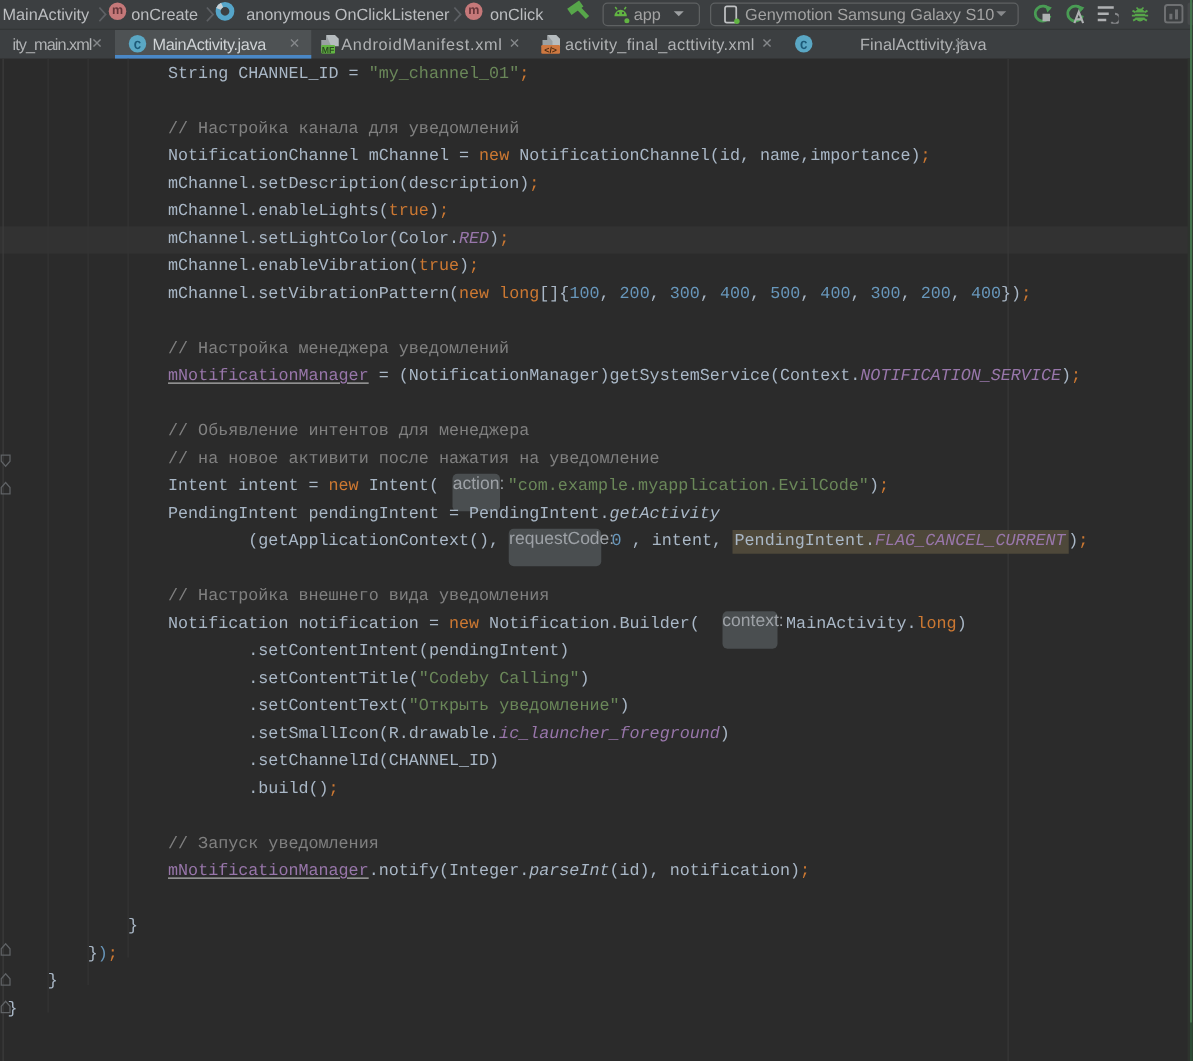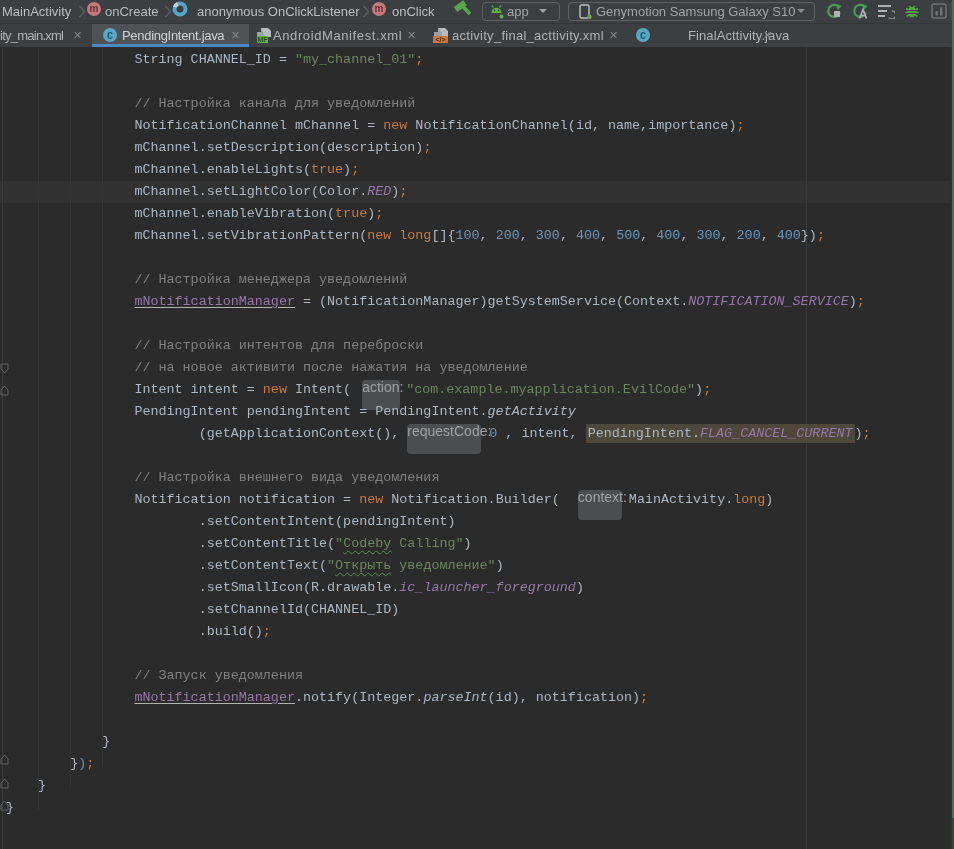--- a/index.html
+++ b/index.html
@@ -30,21 +30,21 @@
   .str{color:#6a8759;}
   .cm{color:#808080;}
   .num{color:#6897bb;}
   .fld{color:#9876aa;}
   .it{font-style:italic;}
   .sc{color:#cc7832;}
   .re{text-decoration:underline;text-decoration-color:#b3b3b3;text-underline-offset:2px;}
   .chip{display:inline-block;background:#4a4e50;color:#9da1a6;font-family:"Liberation Sans",sans-serif;
         font-size:14px;border-radius:4px;text-align:center;height:30px;line-height:15px;vertical-align:1px;}
   .hlbox{background:#4e483a;padding:2px 2px;}
-  .wav{text-decoration:underline;text-decoration-style:wavy;text-decoration-color:#509157;text-underline-offset:3px;text-decoration-thickness:1px;}
+  .wav{text-decoration-style:wavy;text-decoration-color:#509157;text-underline-offset:3px;text-decoration-thickness:1px;}
   .blu{color:#6896ba;}
 </style></head>
 <body>
 <div id="root">
 
   <div id="toolbar">
     <span class="bc" style="left:2px;">MainActivity</span>
     <svg style="position:absolute;left:78px;top:5px;" width="8" height="13">
         <path d="M1.5 1 L6.5 6.5 L1.5 12" fill="none" stroke="#5d6064" stroke-width="1.4"></path>
       </svg>
@@ -116,27 +116,27 @@
       <rect x="1" y="1" width="14" height="14" rx="2" fill="none" stroke="#6e7072" stroke-width="1.6"></rect>
       <rect x="4.5" y="8" width="2.4" height="4.5" fill="#6e7072"></rect>
       <rect x="9" y="4.5" width="2.4" height="8" fill="#6e7072"></rect>
     </svg>
     <div style="position:absolute;left:950px;top:2px;width:6px;height:18px;background:#47494b;border-radius:2px;"></div>
   </div>
 
   <div id="tabbar">
     <div id="seltab"></div>
     <div id="selunder"></div>
-    <span class="tab" style="left:0px;letter-spacing:-0.75px;">ity_main.xml</span>
+    <span class="tab" style="left:10px;letter-spacing:-0.75px;">ity_main.xml</span>
     <span class="tabx" style="left:73px;">✕</span>
     <svg style="position:absolute;left:102px;top:3px;" width="16" height="16">
       <circle cx="8" cy="8" r="7" fill="#5aa7c4"></circle>
       <text x="8" y="12" fill="#1d5a78" font-size="10" font-weight="bold" font-family="Liberation Mono" text-anchor="middle">C</text>
     </svg>
-    <span class="tab" style="left:122px;color:#ced2d5;letter-spacing:-0.3px;">PendingIntent.java</span>
+    <span class="tab" style="left:122px;color:#ced2d5;letter-spacing:-0.3px;">MainActivity.java</span>
     <span class="tabx" style="left:231px;">✕</span>
     <svg style="position:absolute;left:256px;top:3px;" width="16" height="16">
       <path d="M5 1 h7 l3 3 v6 h-10 z" fill="#b6bcbf"></path>
       <path d="M5 1 l0 4 l-4 0 l0 9 l8 0 l0 -4" fill="#9aa0a3"></path>
       <rect x="1" y="9" width="11" height="7" rx="1" fill="#62b543"></rect>
       <text x="6.5" y="15" fill="#2b4a21" font-size="7" font-weight="bold" font-family="Liberation Sans" text-anchor="middle">MF</text>
     </svg>
     <span class="tab" style="left:273px;letter-spacing:0.6px;">AndroidManifest.xml</span>
     <span class="tabx" style="left:407px;">✕</span>
     <svg style="position:absolute;left:432px;top:3px;" width="17" height="17">
@@ -180,21 +180,21 @@
 <div class="ln">                NotificationChannel mChannel = <span class="kw">new</span> NotificationChannel(id, name,importance)<span class="sc">;</span></div>
 <div class="ln">                mChannel.setDescription(description)<span class="sc">;</span></div>
 <div class="ln">                mChannel.enableLights(<span class="kw">true</span>)<span class="sc">;</span></div>
 <div class="ln">                mChannel.setLightColor(Color.<span class="fld it">RED</span>)<span class="sc">;</span></div>
 <div class="ln">                mChannel.enableVibration(<span class="kw">true</span>)<span class="sc">;</span></div>
 <div class="ln">                mChannel.setVibrationPattern(<span class="kw">new long</span>[]{<span class="num">100</span>, <span class="num">200</span>, <span class="num">300</span>, <span class="num">400</span>, <span class="num">500</span>, <span class="num">400</span>, <span class="num">300</span>, <span class="num">200</span>, <span class="num">400</span>})<span class="sc">;</span></div>
 <div class="ln"> </div>
 <div class="ln"><span class="cm">                // Настройка менеджера уведомлений</span></div>
 <div class="ln">                <span class="fld re">mNotificationManager</span> = (NotificationManager)getSystemService(Context.<span class="fld it">NOTIFICATION_SERVICE</span>)<span class="sc">;</span></div>
 <div class="ln"> </div>
-<div class="ln"><span class="cm">                // Настройка интентов для переброски</span></div>
+<div class="ln"><span class="cm">                // Обьявление интентов для менеджера</span></div>
 <div class="ln"><span class="cm">                // на новое активити после нажатия на уведомление</span></div>
 <div class="ln">                Intent intent = <span class="kw">new</span> Intent(<span class="chip" style="width:38px;margin-left:11px;margin-right:6px;">action:</span><span class="str">"com.example.myapplication.EvilCode"</span>)<span class="sc">;</span></div>
 <div class="ln">                PendingIntent pendingIntent = PendingIntent.<span class="it">getActivity</span></div>
 <div class="ln">                        (getApplicationContext(),<span class="chip" style="width:74px;margin-left:8px;margin-right:8px;">requestCode:</span><span class="num">0</span> , intent, <span class="hlbox">PendingIntent.<span class="fld it">FLAG_CANCEL_CURRENT</span></span>)<span class="sc">;</span></div>
 <div class="ln"> </div>
 <div class="ln"><span class="cm">                // Настройка внешнего вида уведомления</span></div>
 <div class="ln">                Notification notification = <span class="kw">new</span> Notification.Builder(<span class="chip" style="width:44px;margin-left:18px;margin-right:7px;">context:</span>MainActivity.<span class="kw">long</span>)</div>
 <div class="ln">                        .setContentIntent(pendingIntent)</div>
 <div class="ln">                        .setContentTitle(<span class="str">"<span class="wav">Codeby</span> Calling"</span>)</div>
 <div class="ln">                        .setContentText(<span class="str">"<span class="wav">Открыть</span> уведомление"</span>)</div>

